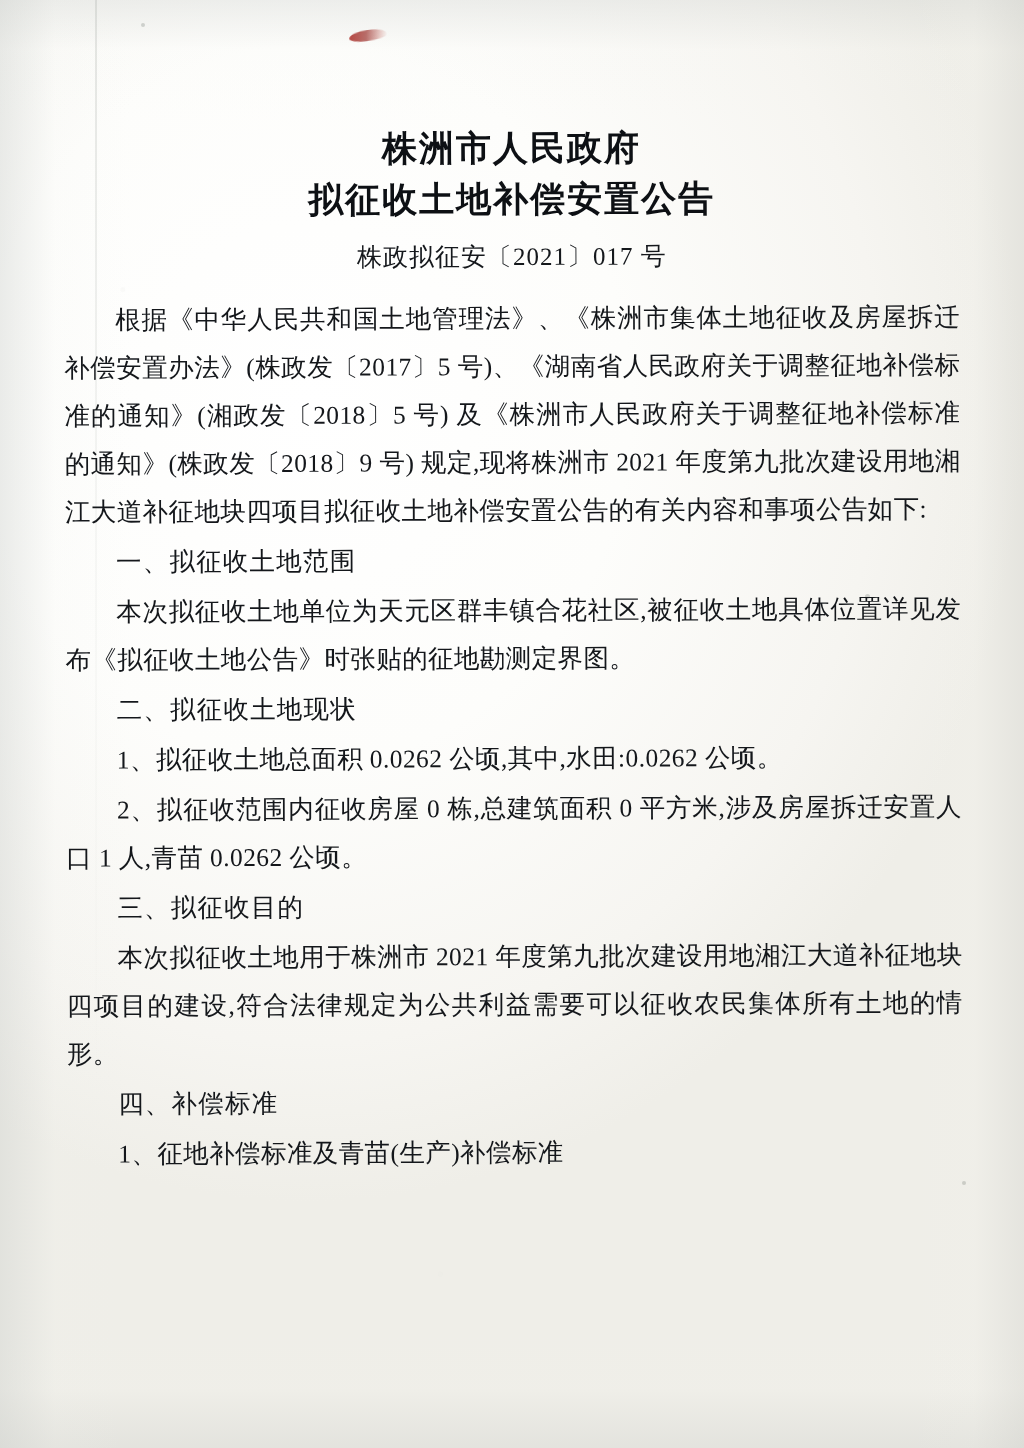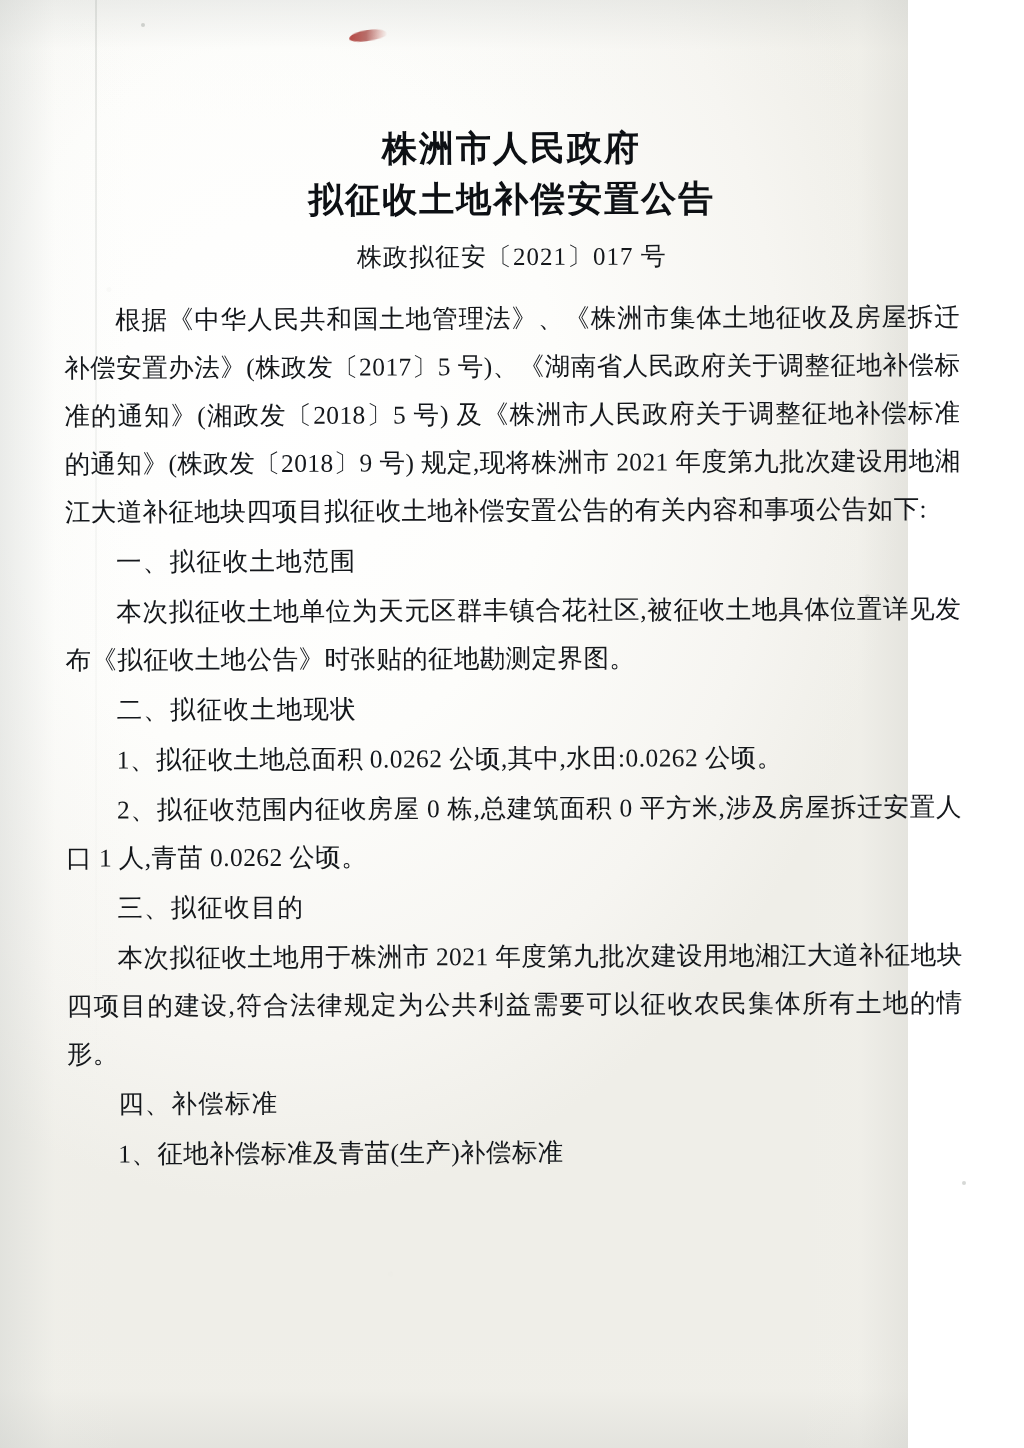--- a/index.html
+++ b/index.html
@@ -10,21 +10,21 @@
     width: 1024px;
     height: 1448px;
     background: #ffffff;
     font-family: "Liberation Serif", "DejaVu Serif", serif;
     overflow: hidden;
   }
 
   
   #page {
     position: relative;
-    width: 908px;
+    width: 1024px;
     height: 1448px;
     background:
       radial-gradient(ellipse 70% 55% at 30% 28%, #ffffff 0%, #fdfdfb 45%, #f6f5f1 80%, #efeee8 100%),
       linear-gradient(180deg, #fbfbf8 0%, #f8f8f4 50%, #f4f3ee 100%);
   }
 
   
   .paper-shade {
     position: absolute;
     inset: 0;

